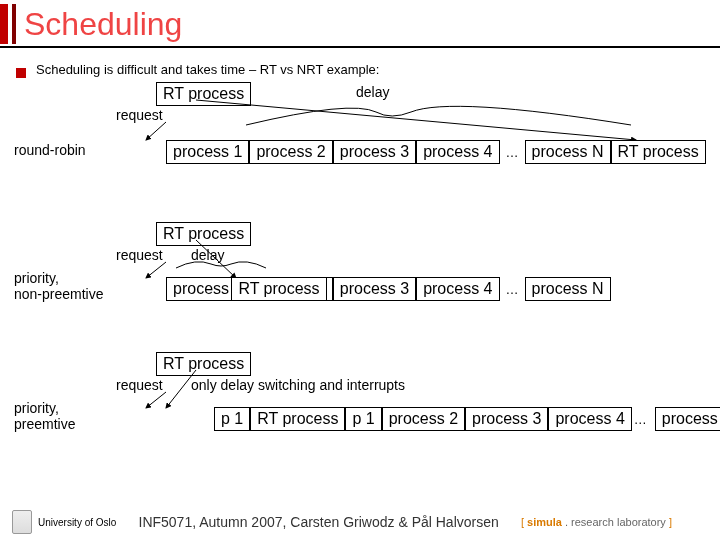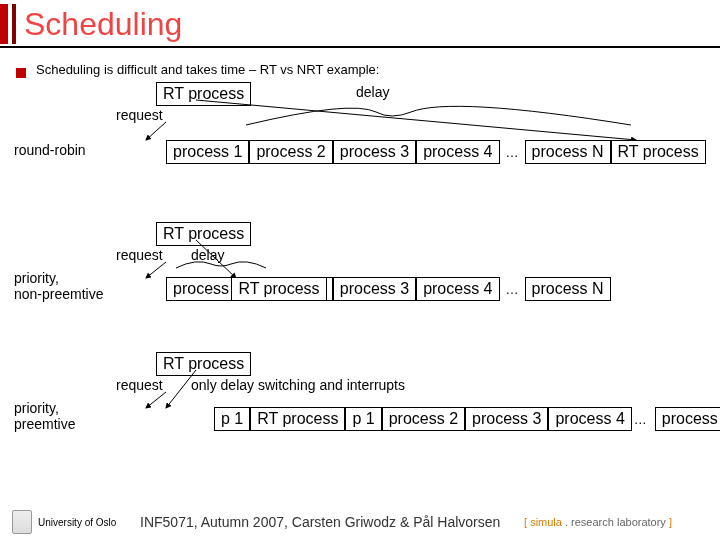--- a/index.html
+++ b/index.html
@@ -113,21 +113,21 @@
     background: linear-gradient(#eee,#ddd);
   }
   .footer-center {
     font-size: 14px;
     color: #333;
   }
   .footer-right {
     font-size: 11px;
   }
   .footer-right .br1 { color: #d97a00; }
-  .footer-right .simula { color: #d97a00; font-weight: normal; }
+  .footer-right .simula { color: #d97a00; font-weight: bold; }
   .footer-right .rl { color: #666; }
   svg.arrow {
     position: absolute;
     overflow: visible;
     pointer-events: none;
   }
   .delay-label {
     position: absolute;
     font-size: 14px;
   }

